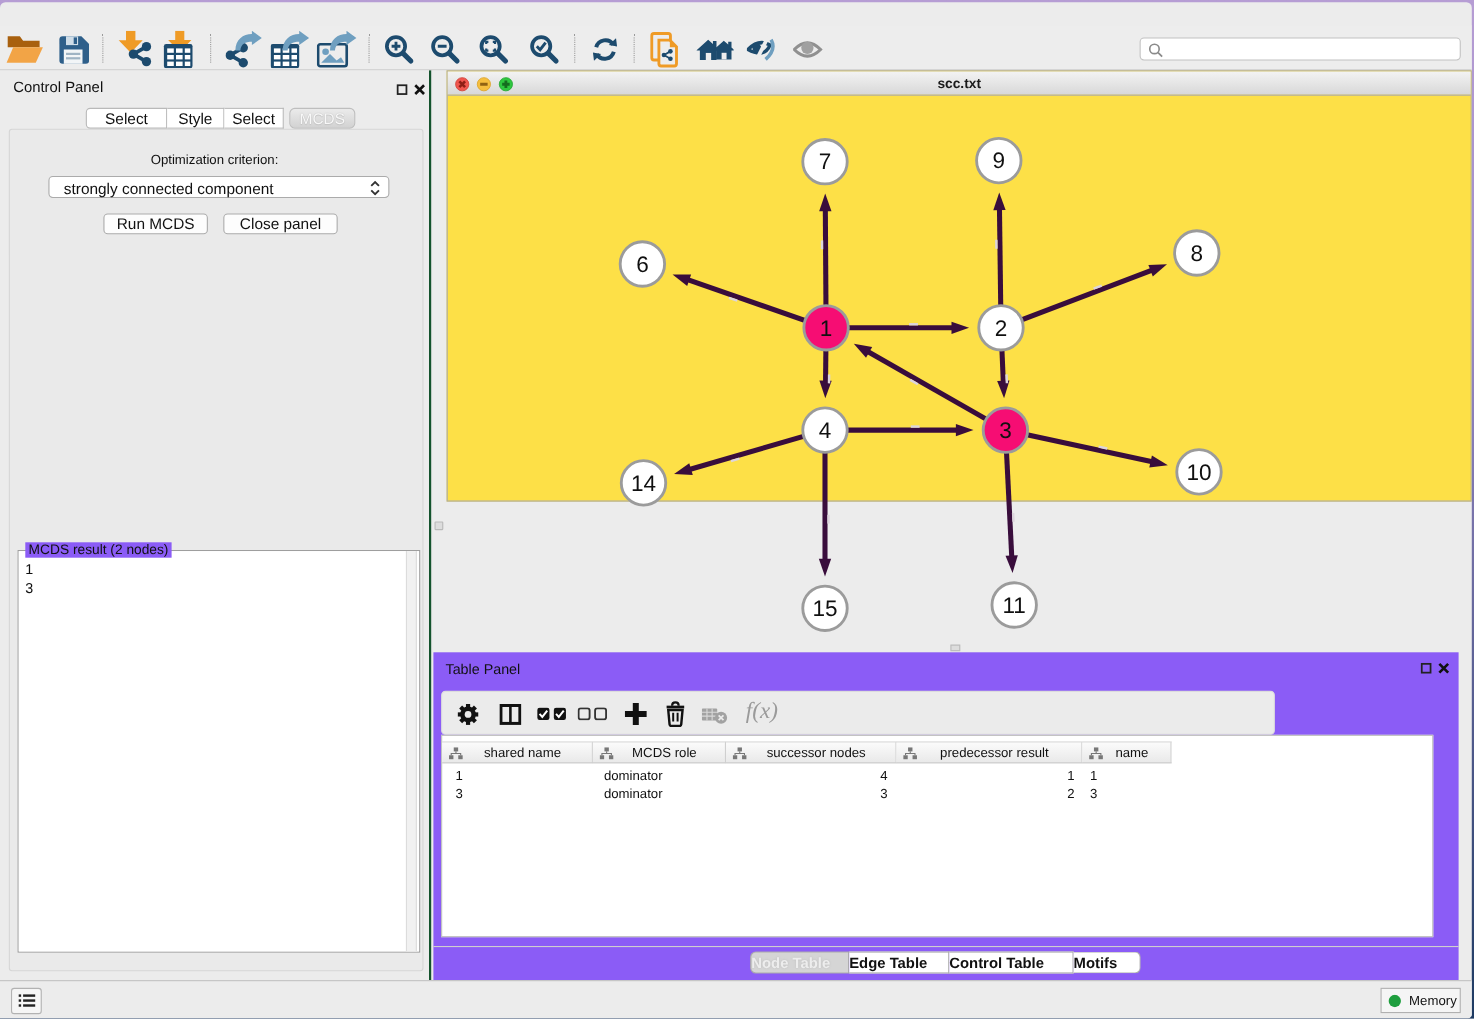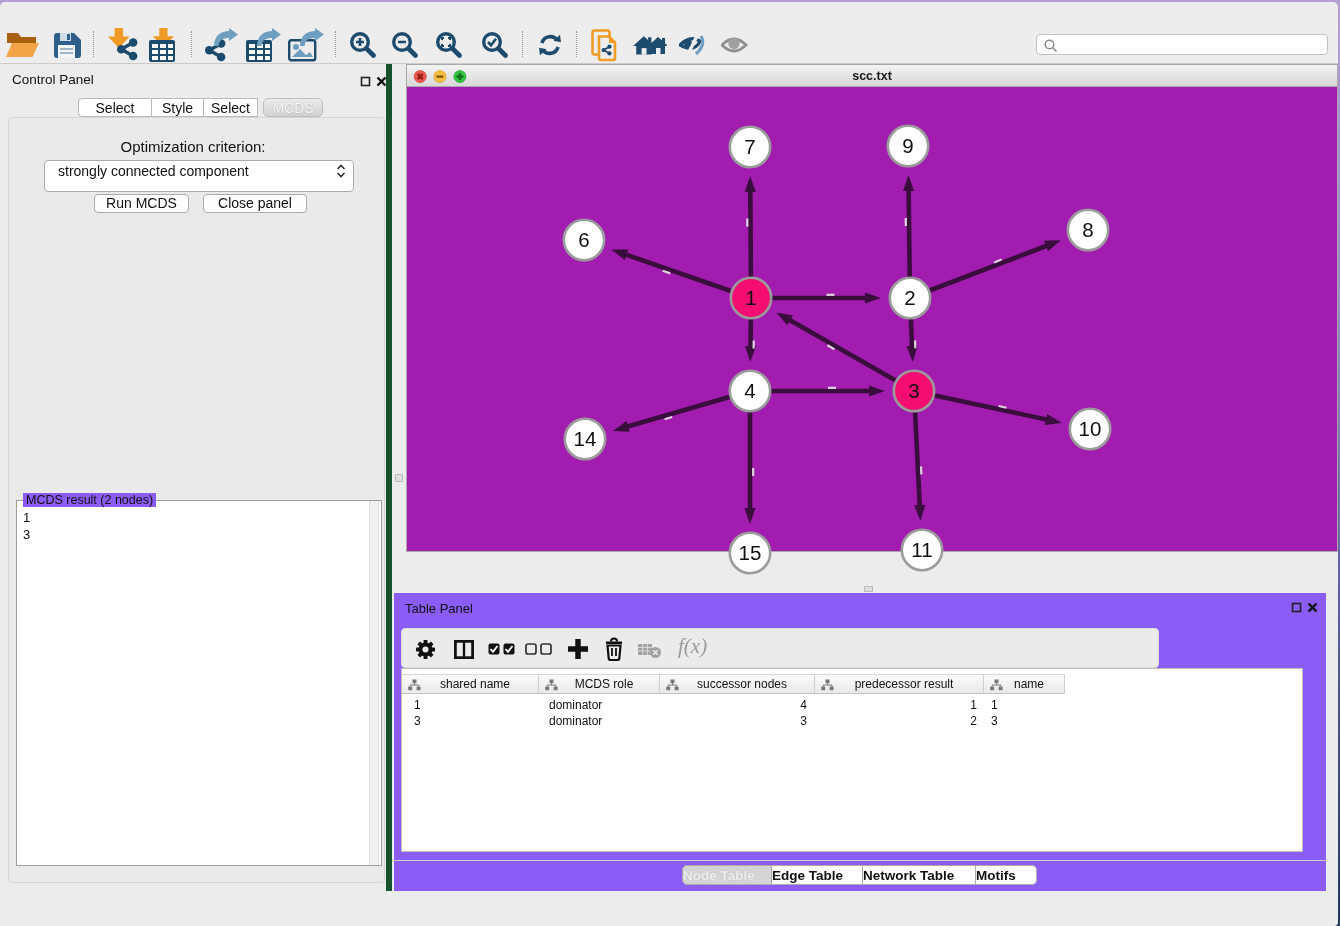--- a/index.html
+++ b/index.html
@@ -7,24 +7,24 @@
 
 #titlebar{position:absolute;left:0;top:0;width:100%;height:21px;background:#f6f6f6;border-bottom:1px solid #cfcfcf}
 .tl{position:absolute;top:5px;width:12px;height:12px;border-radius:50%;background:#dcdcdc;border:1px solid #c3c3c3}
 #titlebar .t{position:absolute;top:3px;left:0;width:100%;text-align:center;font-size:13.5px;color:#b4b4b4}
 
 #toolbar{position:absolute;left:0;top:21px;width:100%;height:41px;background:#ededed;border-bottom:1px solid #cbcbcb}
 .sep{position:absolute;top:8px;height:26px;width:0;border-left:1px dotted #9a9a9a}
 .tbi{position:absolute;top:4px}
 #searchbox{position:absolute;left:1036px;top:11px;width:292px;height:21px;background:#fff;border:1px solid #c2c2c2;border-radius:4px}
 
-#cpanel{position:absolute;left:0;top:62px;width:392px;height:827px;background:#ececec;border-right:6px solid #14532d}
+#cpanel{position:absolute;left:0;top:62px;width:392px;height:827px;background:#ececec;border-right:2px solid #14532d}
 #splitter{position:absolute;left:393px;top:62px;width:13px;height:827px;background:#ececec}
 #splitter .h{position:absolute;left:2px;top:410px;width:8px;height:8px;background:#dddddd;border:1px solid #b9b9b9;border-radius:1px}
-#netwin{position:absolute;left:406px;top:62px;width:932px;height:488px;background:#a21caf;border:1px solid #a8a8a8}
+#netwin{position:absolute;left:406px;top:62px;width:932px;height:392px;background:#fde047;border:1px solid #a8a8a8}
 #nettitle{position:absolute;left:0;top:0;width:100%;height:22px;background:linear-gradient(#f3f3f3,#d8d8d8);border-bottom:1px solid #aaa}
 #nettitle .t{position:absolute;top:4px;left:0;width:100%;text-align:center;font-size:12.5px;font-weight:700;color:#1a1a1a}
 #graphsvg{position:absolute;left:0;top:23px}
 #gaph{position:absolute;left:864px;top:584px;width:9px;height:6px;background:#ddd;border:1px solid #bbb}
 
 #tpanel{position:absolute;left:394px;top:591px;width:932px;height:298px;background:#8b5cf6}
 #tpanel .hdr{position:absolute;left:11px;top:8px;font-size:13px;color:#111}
 #ttool{position:absolute;left:7px;top:35px;width:758px;height:40px;border:1px solid #dcdcdc;border-radius:4px;background:#ebebeb}
 #ttable{position:absolute;left:7px;top:75px;width:902px;height:184px;background:#fff;border:1px solid #bdbdbd}
 .th{position:absolute;top:5px;height:20px;background:linear-gradient(#fbfbfb,#e9e9e9);border-right:1px solid #cfcfcf;border-top:1px solid #d8d8d8;border-bottom:1px solid #c4c4c4;font-size:12px;color:#111;text-align:center;line-height:19px}
@@ -35,22 +35,22 @@
 
 #statusbar{position:absolute;left:0;top:889px;width:1338px;height:33px;background:#ececec;border-top:1px solid #c2c2c2}
 #listbtn{position:absolute;left:10px;top:6px;width:28px;height:24px;background:#f5f5f5;border:1px solid #b2b2b2;border-radius:3px}
 #membtn{position:absolute;left:1255px;top:6px;width:73px;height:23px;background:#f5f5f5;border:1px solid #b0b0b0;font-size:12px;color:#111}
 
 #cphead{position:absolute;left:12px;top:8px;font-size:13.5px;color:#111}
 .wicon{position:absolute;top:12px}
 #cptabs{position:absolute;left:78px;top:34px;height:19px;font-size:14px;font-weight:400}
 .cptab{position:absolute;top:0;height:19px;background:#fff;border:1px solid #b9b9b9;color:#111;text-align:center;line-height:18px}
 #cpcard{position:absolute;left:8px;top:53px;width:377px;height:766px;background:#eaeaea;border:1px solid #d6d6d6;border-radius:3px}
-#optlabel{position:absolute;left:0;top:74px;width:100%;text-align:center;font-size:15px;color:#111}
-#dropdown{position:absolute;left:44px;top:96px;width:310px;height:32px;background:#fff;border:1px solid #ababab;border-radius:4px;font-size:14px;color:#111}
+#optlabel{position:absolute;left:0;top:74px;width:100%;text-align:center;font-size:12px;color:#111}
+#dropdown{position:absolute;left:44px;top:96px;width:310px;height:20px;background:#fff;border:1px solid #ababab;border-radius:4px;font-size:14px;color:#111}
 .btn{position:absolute;top:130px;height:19px;background:#fdfdfd;border:1px solid #ababab;border-radius:4px;font-size:14px;color:#111;text-align:center;line-height:17px}
 #gbox{position:absolute;left:16px;top:436px;width:366px;height:366px;border:1px solid #9e9e9e}
 #gbox .wh{position:absolute;left:0px;top:0px;width:364px;height:364px;background:#fff;overflow:hidden}
 #gbox .lbl{position:absolute;left:6px;top:-8px;background:#8b5cf6;padding:0 3px;font-size:12.5px;color:#111}
 #gbox .sb{position:absolute;right:2px;top:0;width:10px;height:364px;background:#f1f1f1;border-left:1px solid #dcdcdc;border-right:1px solid #dcdcdc}
 </style></head><body>
 <div id="win">
   <div id="toolbar">
       <div class="sep" style="left:93px"></div>
       <div class="sep" style="left:191px"></div>
@@ -432,17 +432,37 @@
         <div class="td" style="left:12px;top:44px">3</div>
         <div class="td" style="left:147px;top:44px">dominator</div>
         <div class="td" style="left:258px;top:44px;width:147px;text-align:right">3</div>
         <div class="td" style="left:413px;top:44px;width:162px;text-align:right">2</div>
         <div class="td" style="left:589px;top:44px">3</div>
       </div>
     <div id="tabline"></div>
     <div id="btabs">
       <div class="btab" style="left:0;width:90px;border-radius:5px 0 0 5px;background:#d5d5d5;color:#ededed;text-shadow:0 0 2px #bbb">Node Table</div>
       <div class="btab" style="left:90px;width:91px;border-left:none">Edge Table</div>
-      <div class="btab" style="left:181px;width:113px;border-left:none">Network Table</div>
+      <div class="btab" style="left:181px;width:113px;border-left:none">Control Table</div>
       <div class="btab" style="left:294px;width:61px;border-left:none;border-radius:0 5px 5px 0">Motifs</div>
     </div>
+  </div>
+  <div id="statusbar">
+    <div id="listbtn">
+        <svg width="26" height="22" style="position:absolute;left:0;top:0">
+          <g fill="#222">
+            <rect x="6" y="5" width="2.2" height="2.2"></rect>
+            <rect x="10" y="5" width="11" height="2.2"></rect>
+            <rect x="6" y="9.5" width="2.2" height="2.2"></rect>
+            <rect x="10" y="9.5" width="11" height="2.2"></rect>
+            <rect x="6" y="14" width="2.2" height="2.2"></rect>
+            <rect x="10" y="14" width="11" height="2.2"></rect>
+          </g>
+        </svg>
+      </div>
+    <div id="membtn">
+        <svg width="12" height="12" style="position:absolute;left:6px;top:5px">
+          <circle cx="6" cy="6" r="5.6" fill="#1e9e3e"></circle>
+        </svg>
+        <span style="position:absolute;left:25px;top:4px">Memory</span>
+      </div>
   </div>
 </div>
 
 </body></html>

